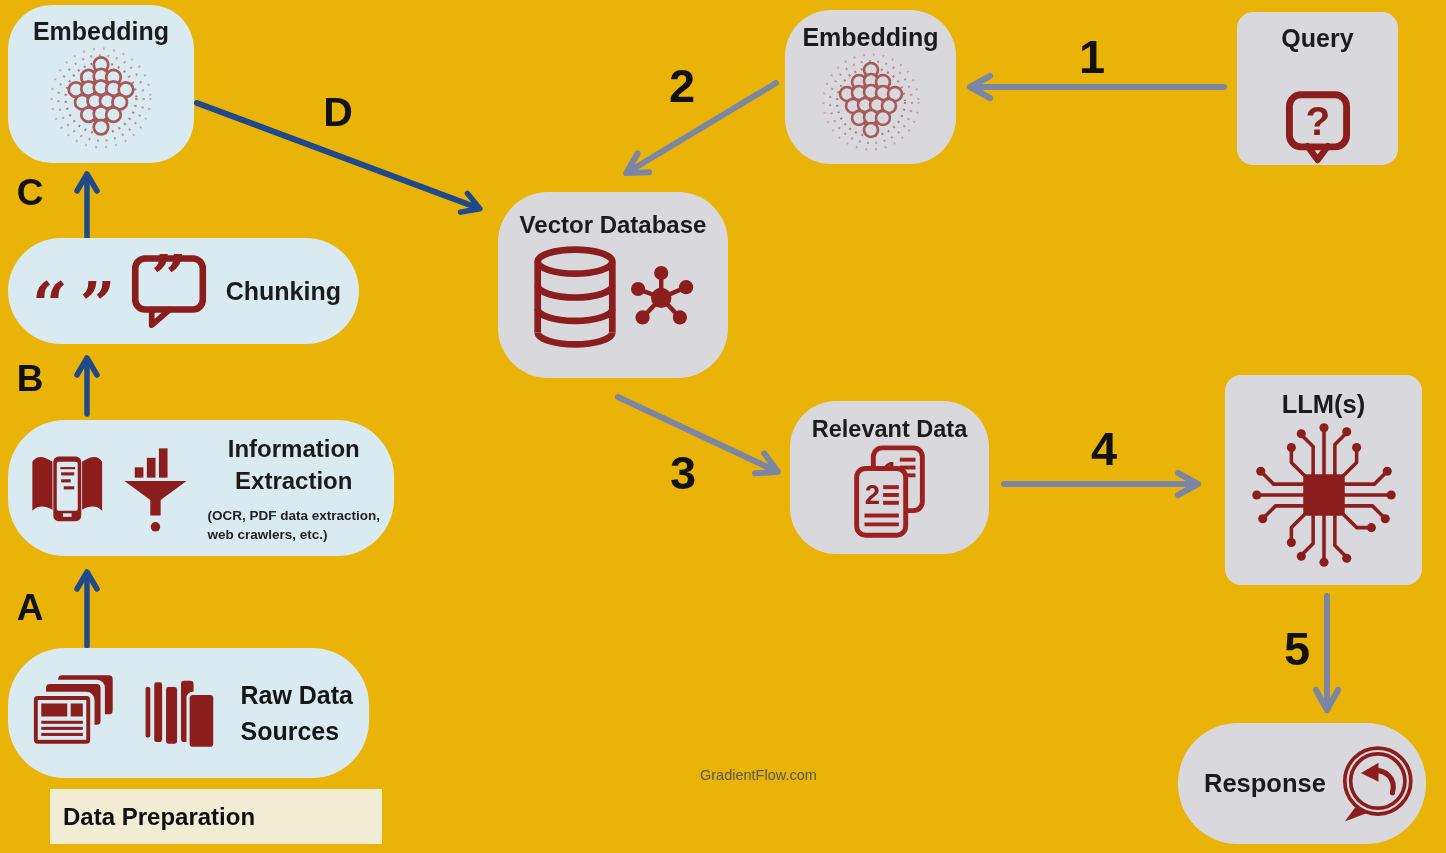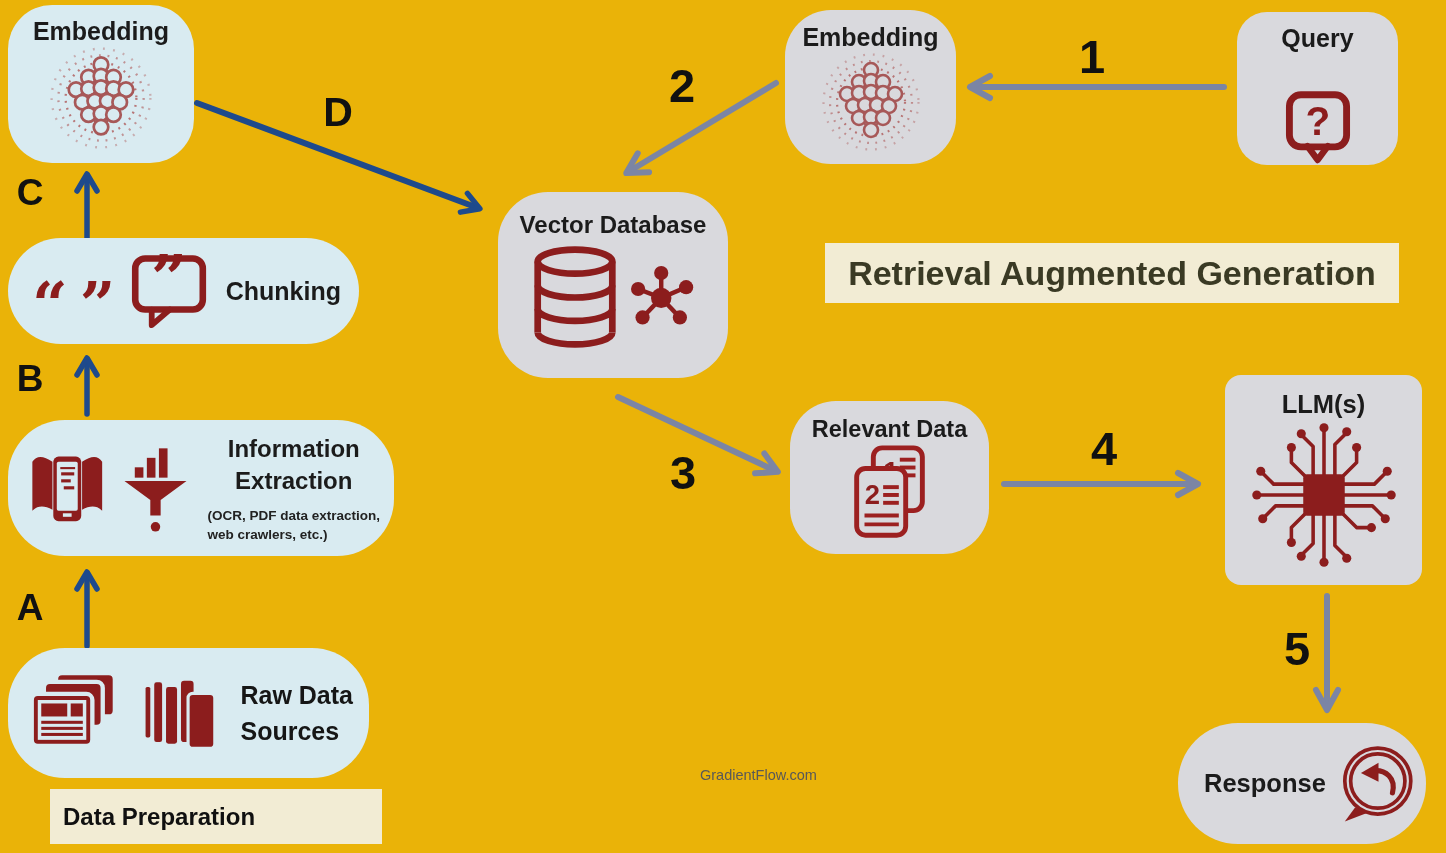--- a/index.html
+++ b/index.html
@@ -29,21 +29,21 @@
   .ie-sub{font-weight:bold;font-size:13.5px;line-height:19px;color:#222;margin-top:9px;white-space:nowrap;}
 
   #raw-data{left:8px;top:648px;width:361px;height:130px;border-radius:57px;
             align-items:center;padding:0 16px 0 22px;gap:24px;}
   #raw-data .rd-line{font-weight:bold;font-size:25px;line-height:36px;white-space:nowrap;}
 
   #vector-db{left:498px;top:192px;width:230px;height:186px;border-radius:50px;}
   #vector-db .node-label{font-size:24px;margin-top:19px;}
   .vdb-icons{display:flex;flex-direction:row;align-items:center;gap:12px;margin-top:4px;}
 
-  #query{left:1237px;top:12px;width:161px;height:153px;border-radius:30px;gap:36px;}
+  #query{left:1237px;top:12px;width:161px;height:153px;border-radius:16px;gap:36px;}
   #query .node-label{font-size:25px;margin-top:12px;}
 
   #relevant-data{left:790px;top:401px;width:199px;height:153px;border-radius:46px;}
   #relevant-data .node-label{font-size:23.5px;margin-top:15px;}
 
   #llm{left:1225px;top:375px;width:197px;height:210px;border-radius:16px;}
   #llm .node-label{font-size:25.5px;margin-top:15px;}
 
   #response{left:1178px;top:723px;width:248px;height:121px;border-radius:60px;
             align-items:center;justify-content:flex-start;padding:0 8px 0 26px;gap:10px;}
@@ -381,23 +381,20 @@
       <circle cx="57" cy="52" r="37" stroke="#8c1d1d" stroke-width="5" fill="none"></circle>
       <path class="red-fill" d="M26,88 L12,107 L44,95 Z"></path>
       <path class="red-stroke" d="M77,68 C82,48 68,36 50,38" stroke-width="7" stroke-linecap="round"></path>
       <path class="red-fill" d="M58,27 L34,41 L58,53 Z"></path>
     </svg>
   </div>
 
   <div class="banner" id="data-prep-band">
     <span>Data Preparation</span>
   </div>
-  <div class="banner" id="rag-band">
-    <span>Retrieval Augmented Generation</span>
-  </div>
 
   <span class="step step-letter" id="step-a">A</span>
   <span class="step step-letter" id="step-b">B</span>
   <span class="step step-letter" id="step-c">C</span>
   <span class="step step-letter" id="step-d">D</span>
   <span class="step step-num" id="step-1">1</span>
   <span class="step step-num" id="step-2">2</span>
   <span class="step step-num" id="step-3">3</span>
   <span class="step step-num" id="step-4">4</span>
   <span class="step step-num" id="step-5">5</span>

